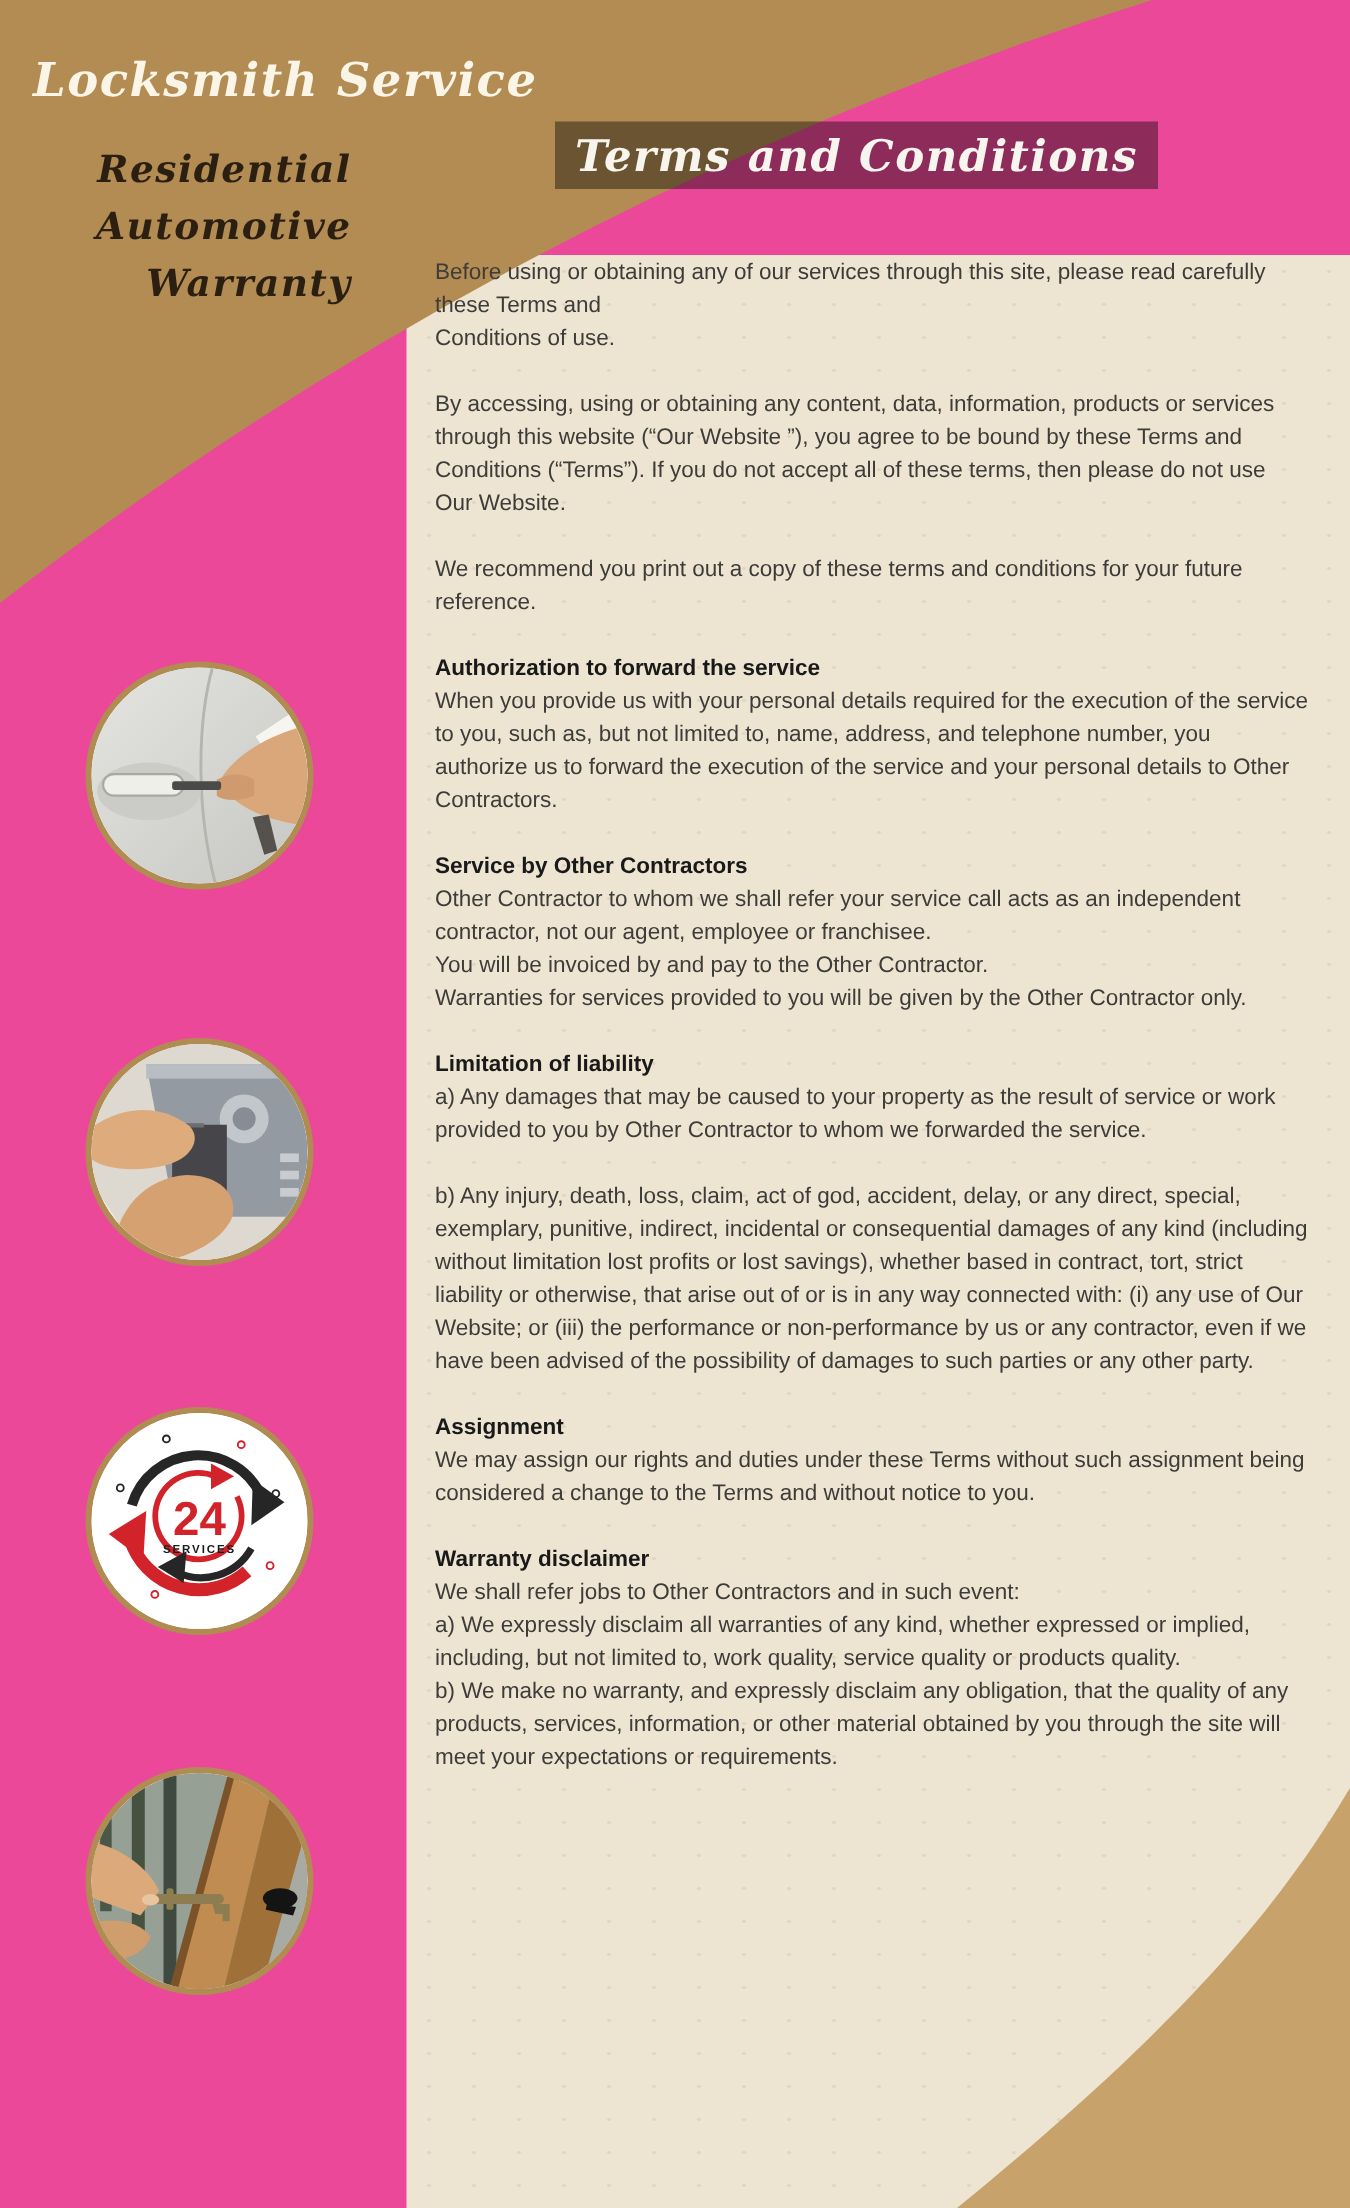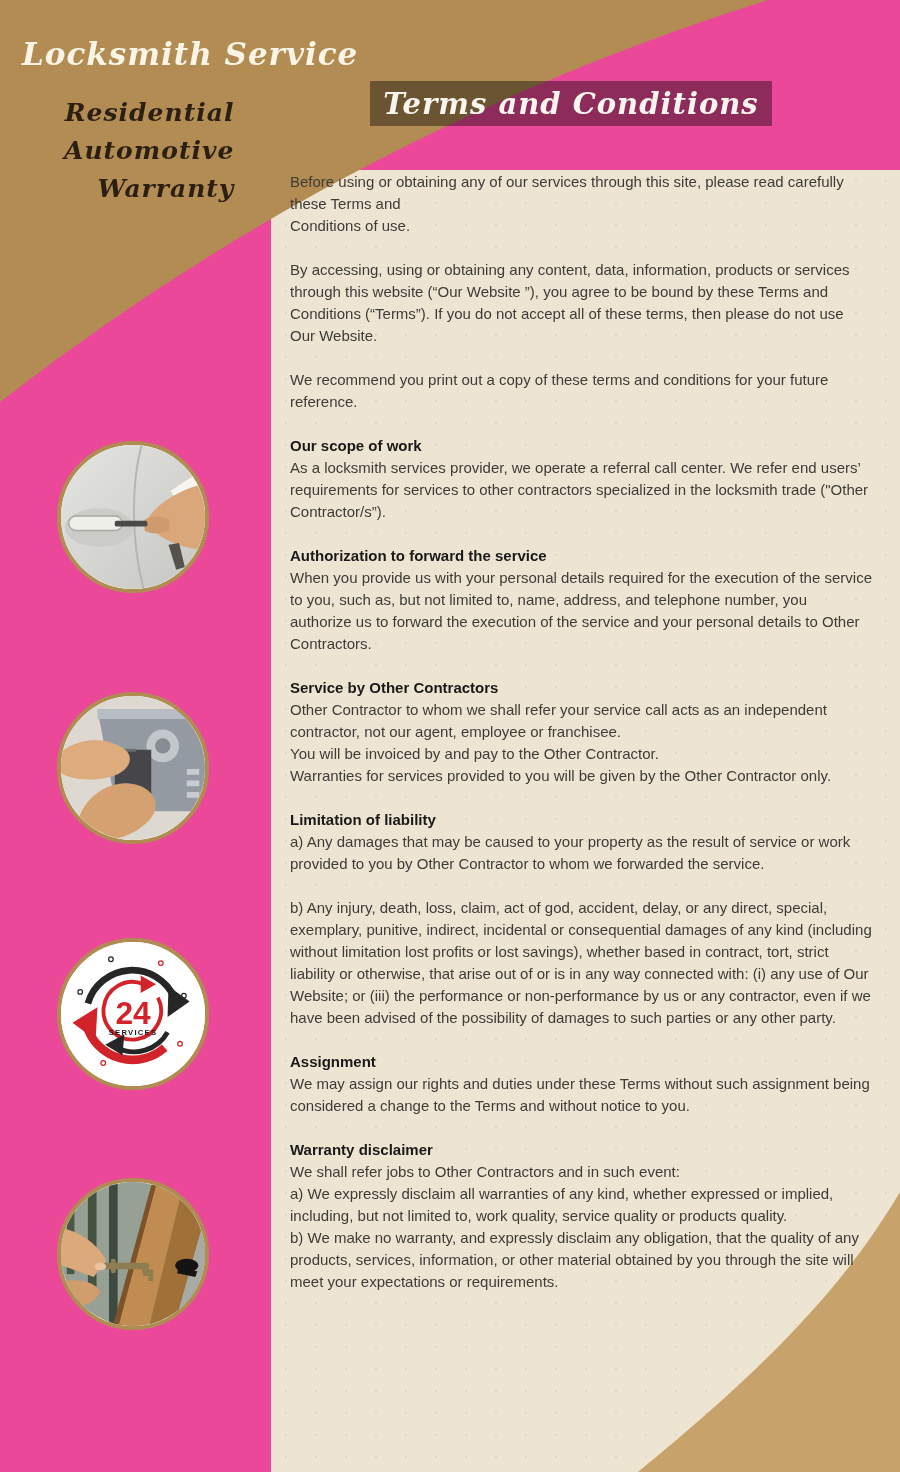--- a/index.html
+++ b/index.html
@@ -144,24 +144,20 @@
       <ellipse cx="41" cy="88" rx="6" ry="4" fill="#e8c4a0"></ellipse>
     </svg>
   </div>
 
   <div class="content">
     <p class="body">Before using or obtaining any of our services through this site, please read carefully these Terms and
 Conditions of use.</p>
     <p class="body">By accessing, using or obtaining any content, data, information, products or services through this website (“Our Website ”), you agree to be bound by these Terms and Conditions (“Terms”). If you do not accept all of these terms, then please do not use Our Website.</p>
     <p class="body">We recommend you print out a copy of these terms and conditions for your future reference.</p>
 
-    <section>
-      <h3 class="hd">Our scope of work</h3>
-      <p class="body">As a locksmith services provider, we operate a referral call center. We refer end users’ requirements for services to other contractors specialized in the locksmith trade ("Other Contractor/s”).</p>
-    </section>
 
     <section>
       <h3 class="hd">Authorization to forward the service</h3>
       <p class="body">When you provide us with your personal details required for the execution of the service to you, such as, but not limited to, name, address, and telephone number, you authorize us to forward the execution of the service and your personal details to Other Contractors.</p>
     </section>
 
     <section>
       <h3 class="hd">Service by Other Contractors</h3>
       <p class="body">Other Contractor to whom we shall refer your service call acts as an independent contractor, not our agent, employee or franchisee.
 You will be invoiced by and pay to the Other Contractor.

